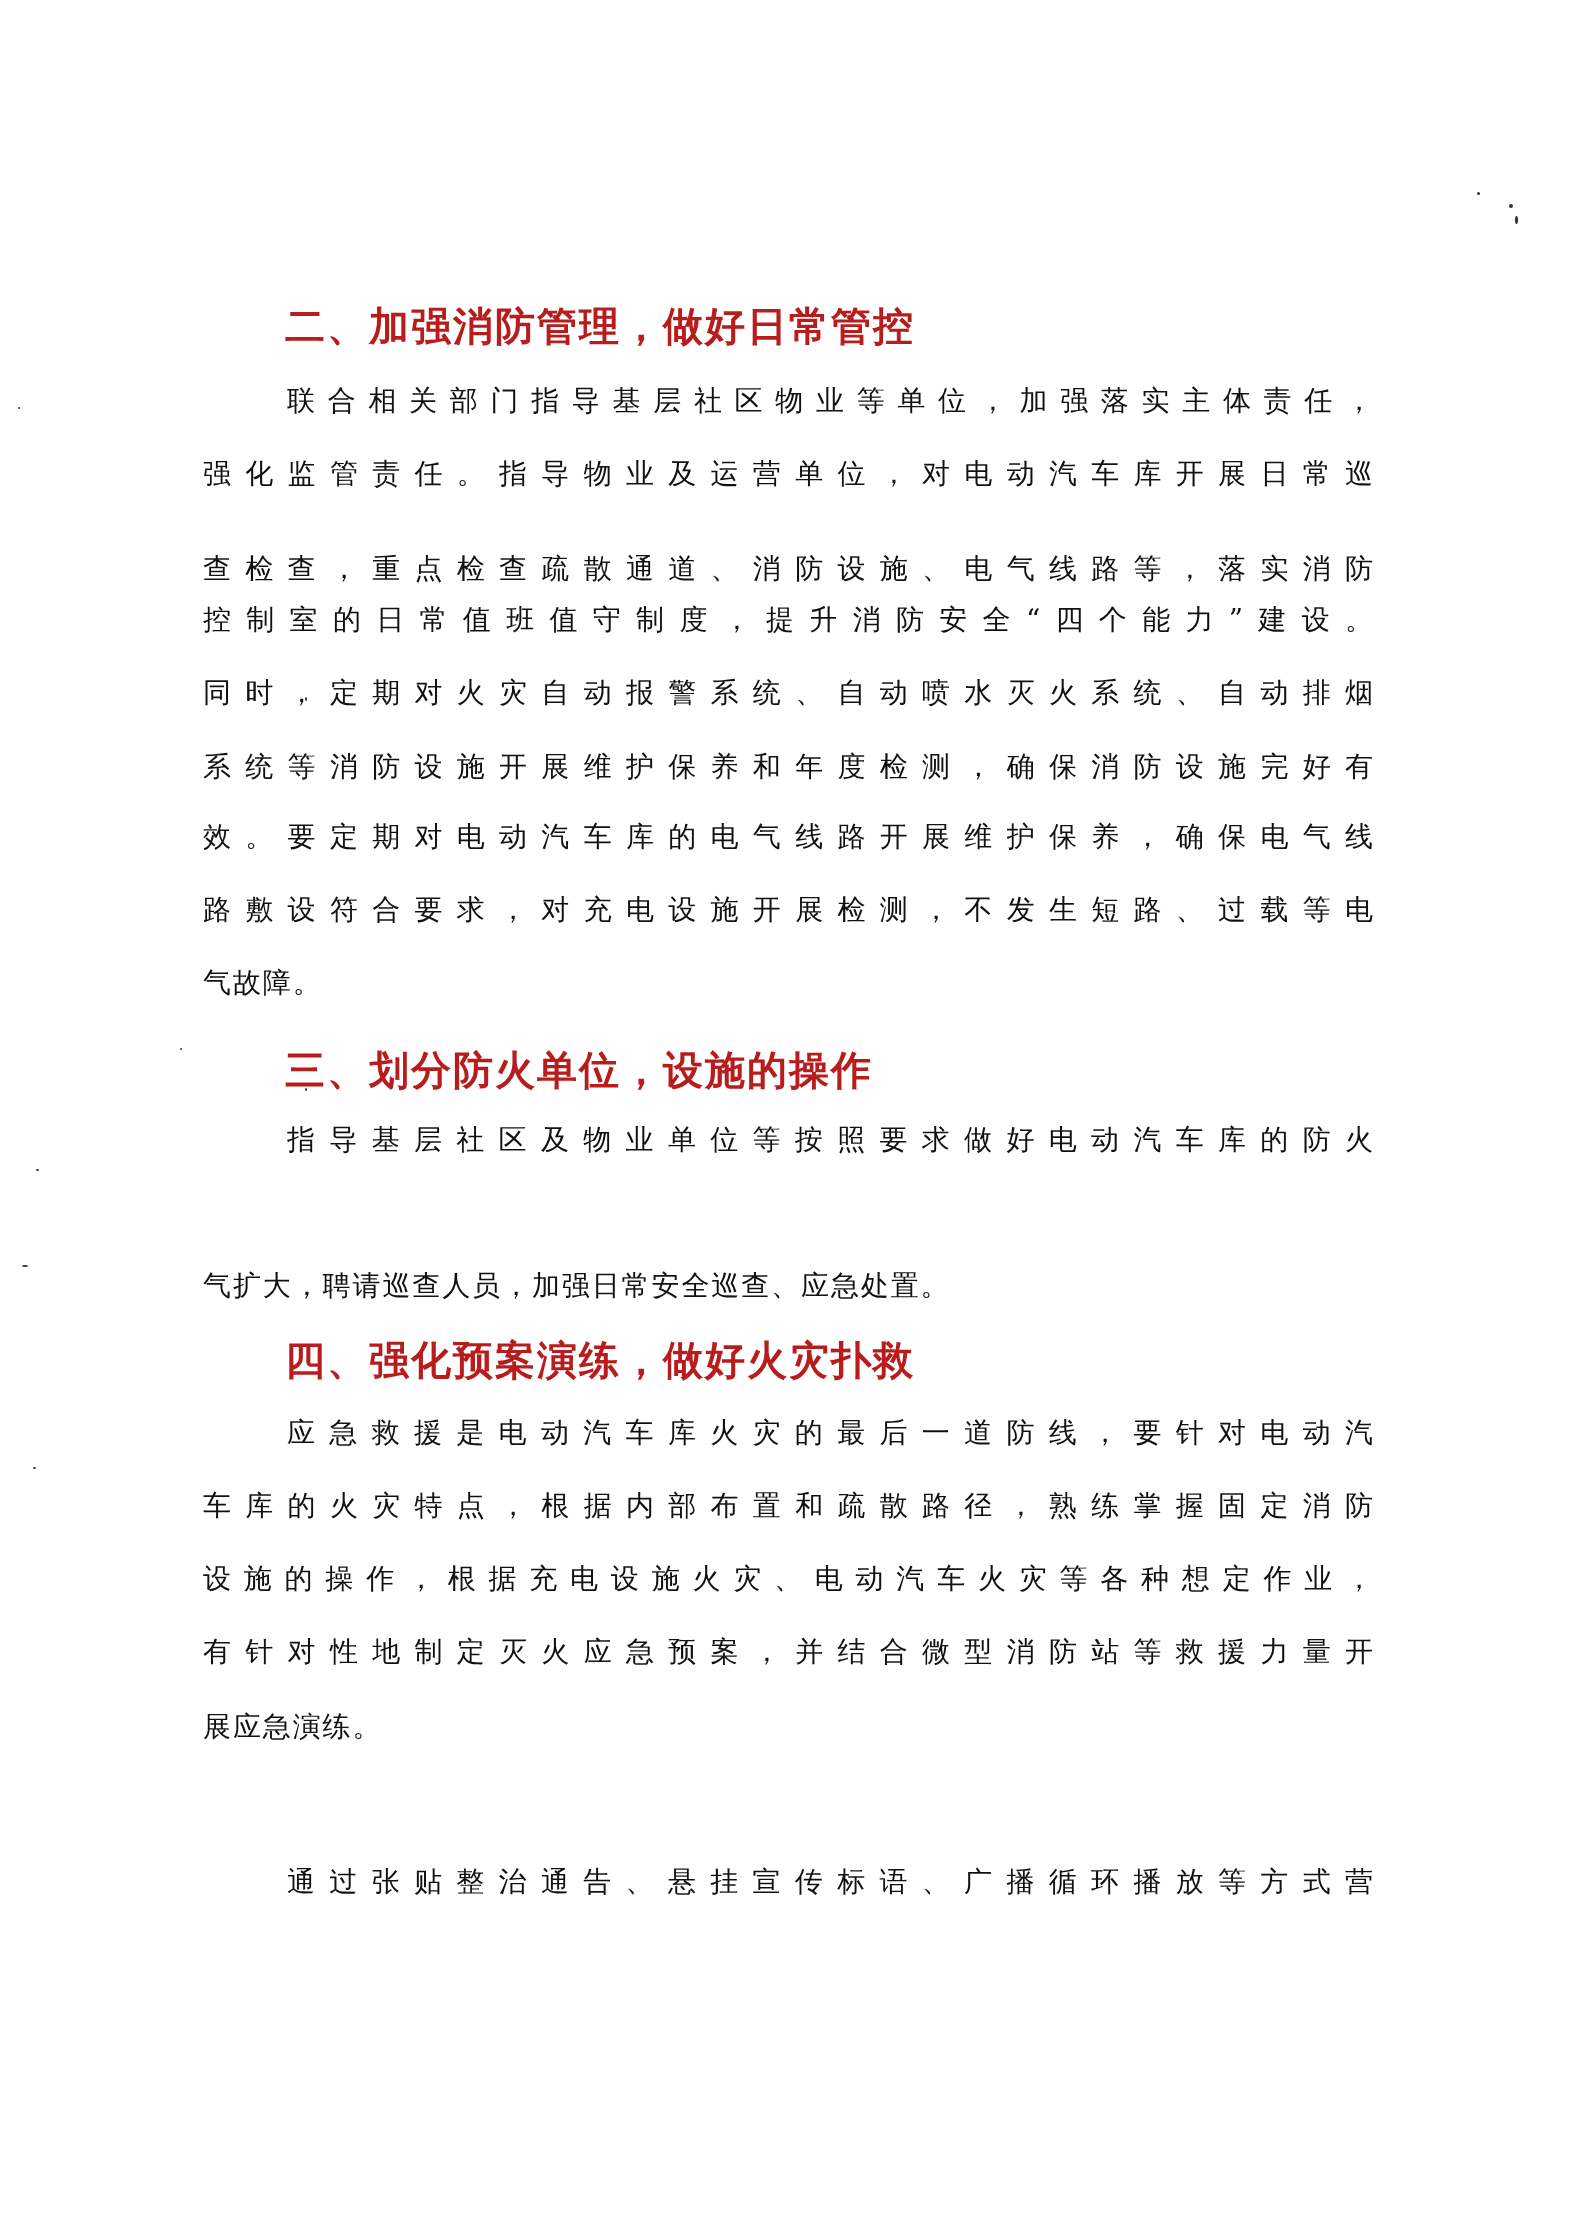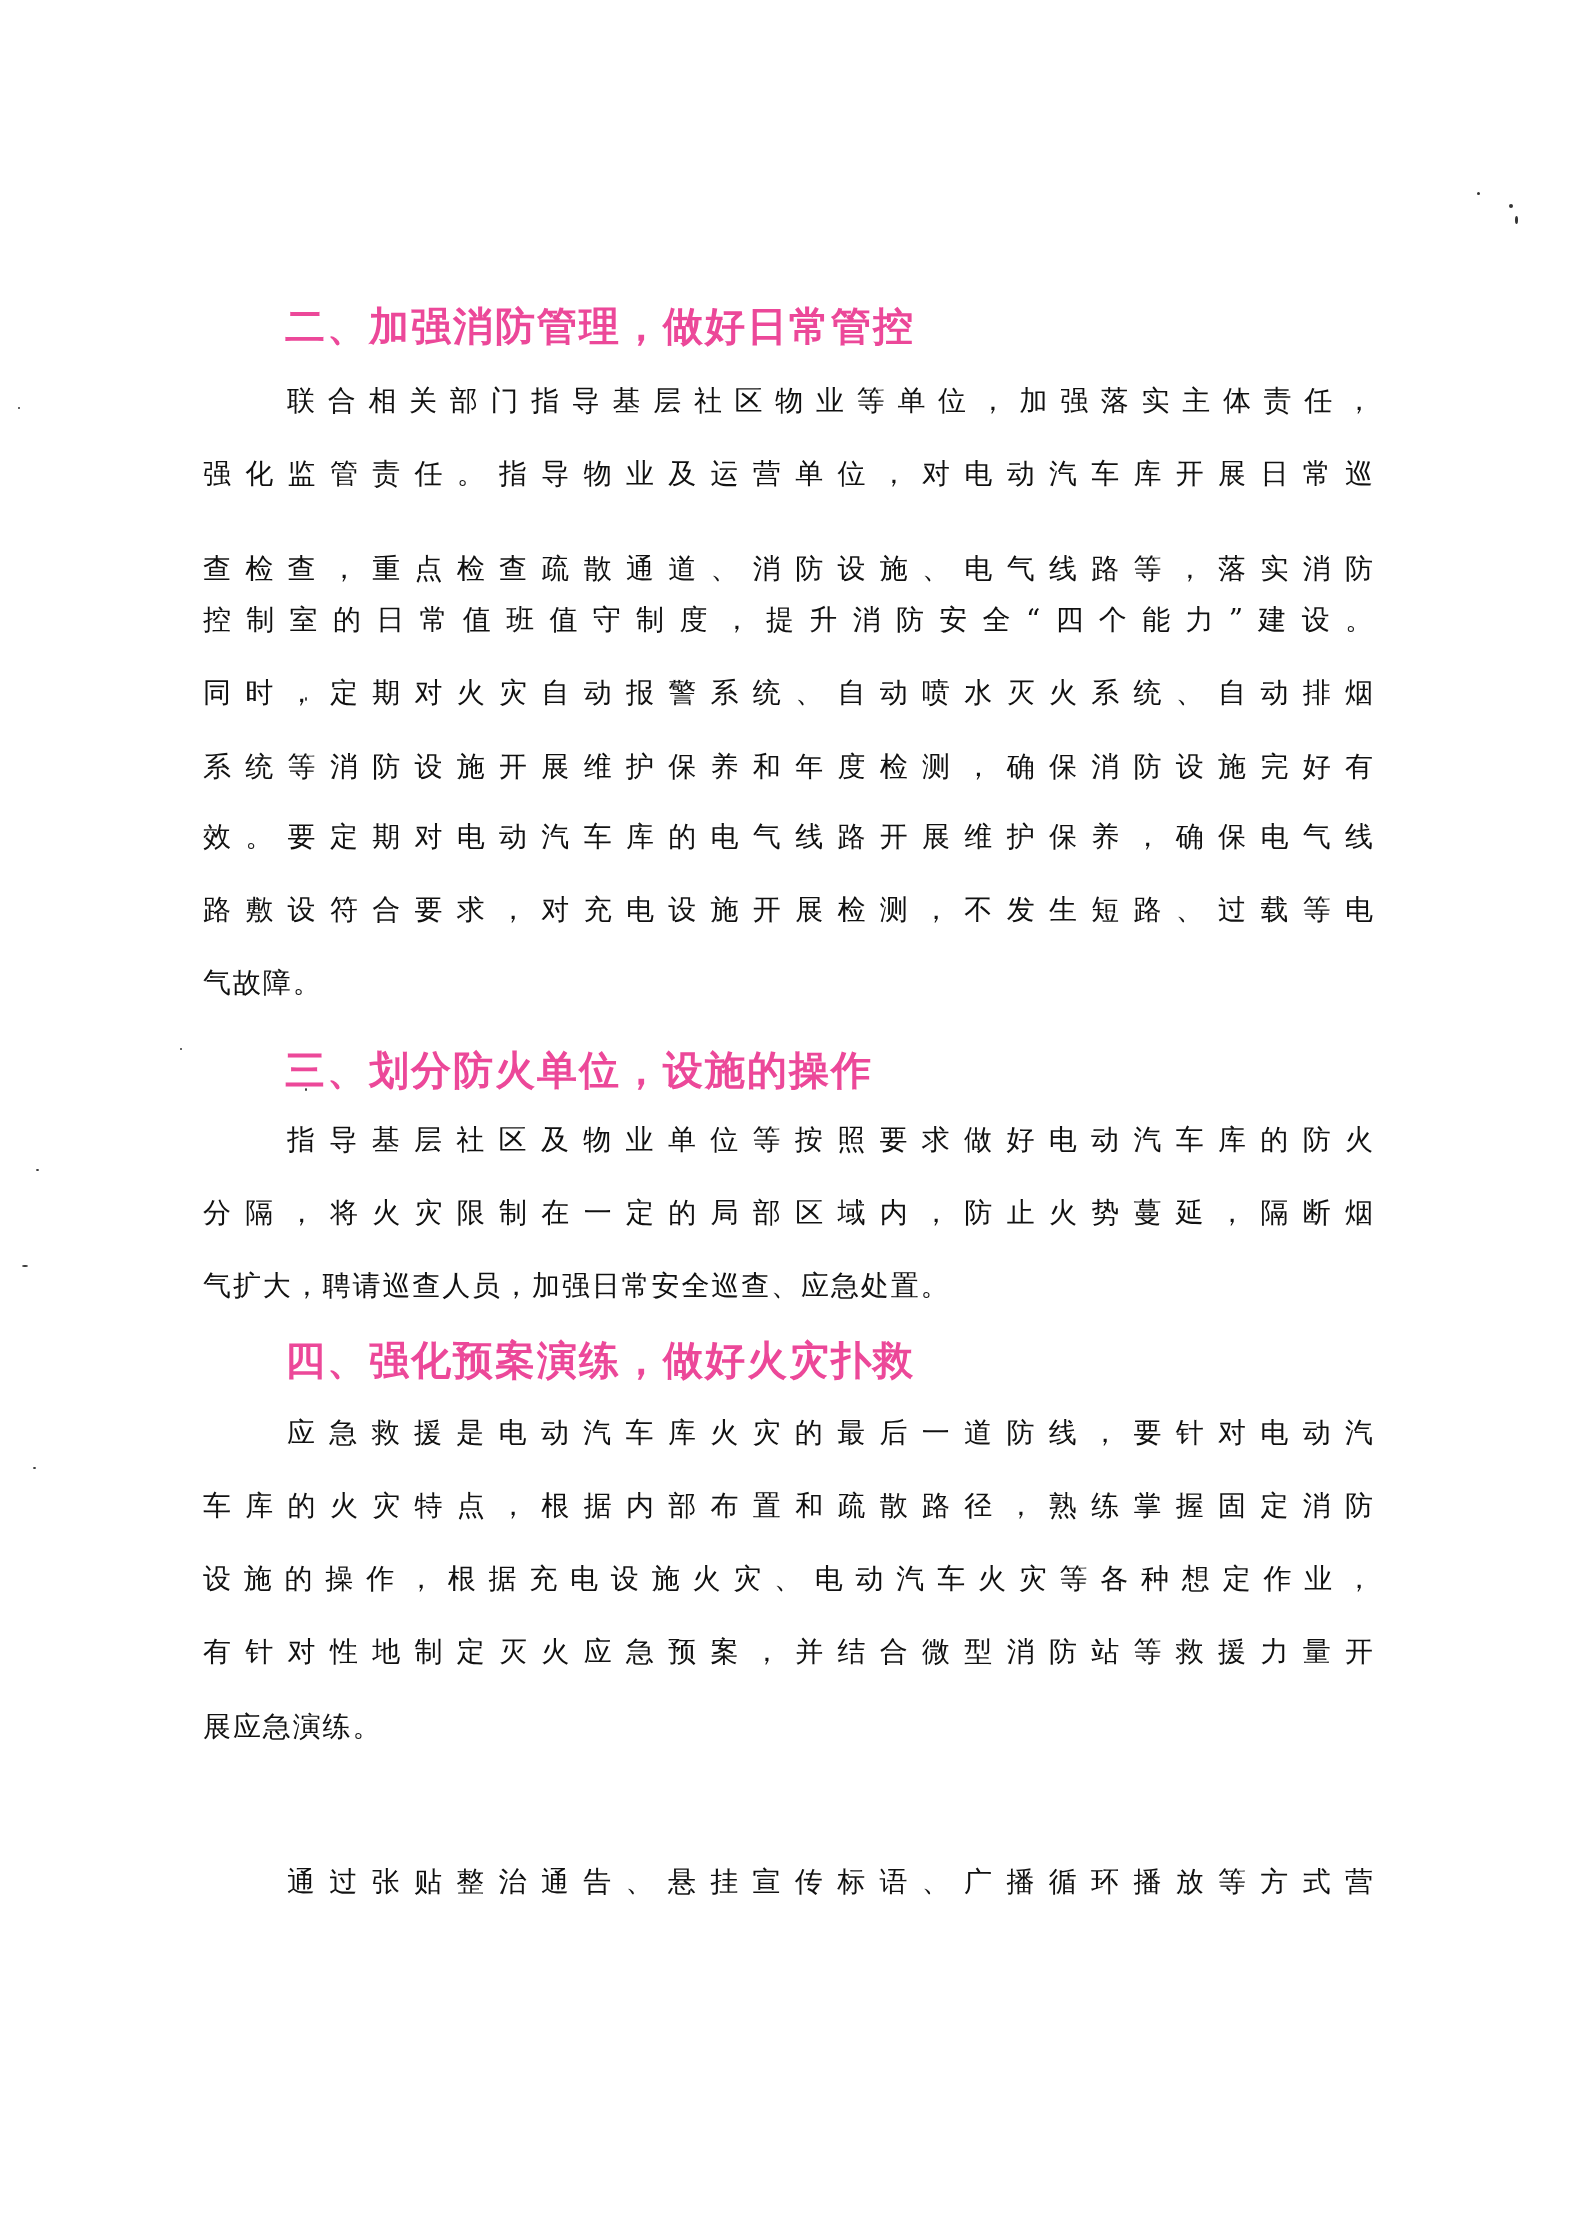--- a/index.html
+++ b/index.html
@@ -39,21 +39,21 @@
     .heading {
       position: absolute;
       left: 285px;
       height: 56px;
       line-height: 56px;
       font-family: "DejaVu Sans", "Liberation Sans", sans-serif;
       font-size: 40px;
       font-weight: bold;
       white-space: nowrap;
       letter-spacing: 2px;
-      color: #ec4899;
+      color: #b91c1c;
     }
     .speck {
       position: absolute;
       background: #333333;
       border-radius: 50%;
     }
   </style>
 </head>
 <body>
 
@@ -65,21 +65,20 @@
   <div class="line" style="top:541px;">查检查，重点检查疏散通道、消防设施、电气线路等，落实消防</div>
   <div class="line" style="top:592px;">控制室的日常值班值守制度，提升消防安全“四个能力”建设。</div>
   <div class="line" style="top:665px;">同时，定期对火灾自动报警系统、自动喷水灭火系统、自动排烟</div>
   <div class="line" style="top:739px;">系统等消防设施开展维护保养和年度检测，确保消防设施完好有</div>
   <div class="line" style="top:809px;">效。要定期对电动汽车库的电气线路开展维护保养，确保电气线</div>
   <div class="line" style="top:882px;">路敷设符合要求，对充电设施开展检测，不发生短路、过载等电</div>
   <div class="line last" style="top:955px;">气故障。</div>
 
   <div class="heading" style="top:1042px;">三、划分防火单位，设施的操作</div>
   <div class="line indent" style="top:1112px;">指导基层社区及物业单位等按照要求做好电动汽车库的防火</div>
-  <div class="line" style="top:1185px;">分隔，将火灾限制在一定的局部区域内，防止火势蔓延，隔断烟</div>
   <div class="line last" style="top:1258px;">气扩大，聘请巡查人员，加强日常安全巡查、应急处置。</div>
 
   <div class="heading" style="top:1332px;">四、强化预案演练，做好火灾扑救</div>
   <div class="line indent" style="top:1405px;">应急救援是电动汽车库火灾的最后一道防线，要针对电动汽</div>
   <div class="line" style="top:1478px;">车库的火灾特点，根据内部布置和疏散路径，熟练掌握固定消防</div>
   <div class="line" style="top:1551px;">设施的操作，根据充电设施火灾、电动汽车火灾等各种想定作业，</div>
   <div class="line" style="top:1624px;">有针对性地制定灭火应急预案，并结合微型消防站等救援力量开</div>
   <div class="line last" style="top:1699px;">展应急演练。</div>
 
   <div class="line indent" style="top:1854px;">通过张贴整治通告、悬挂宣传标语、广播循环播放等方式营</div>

